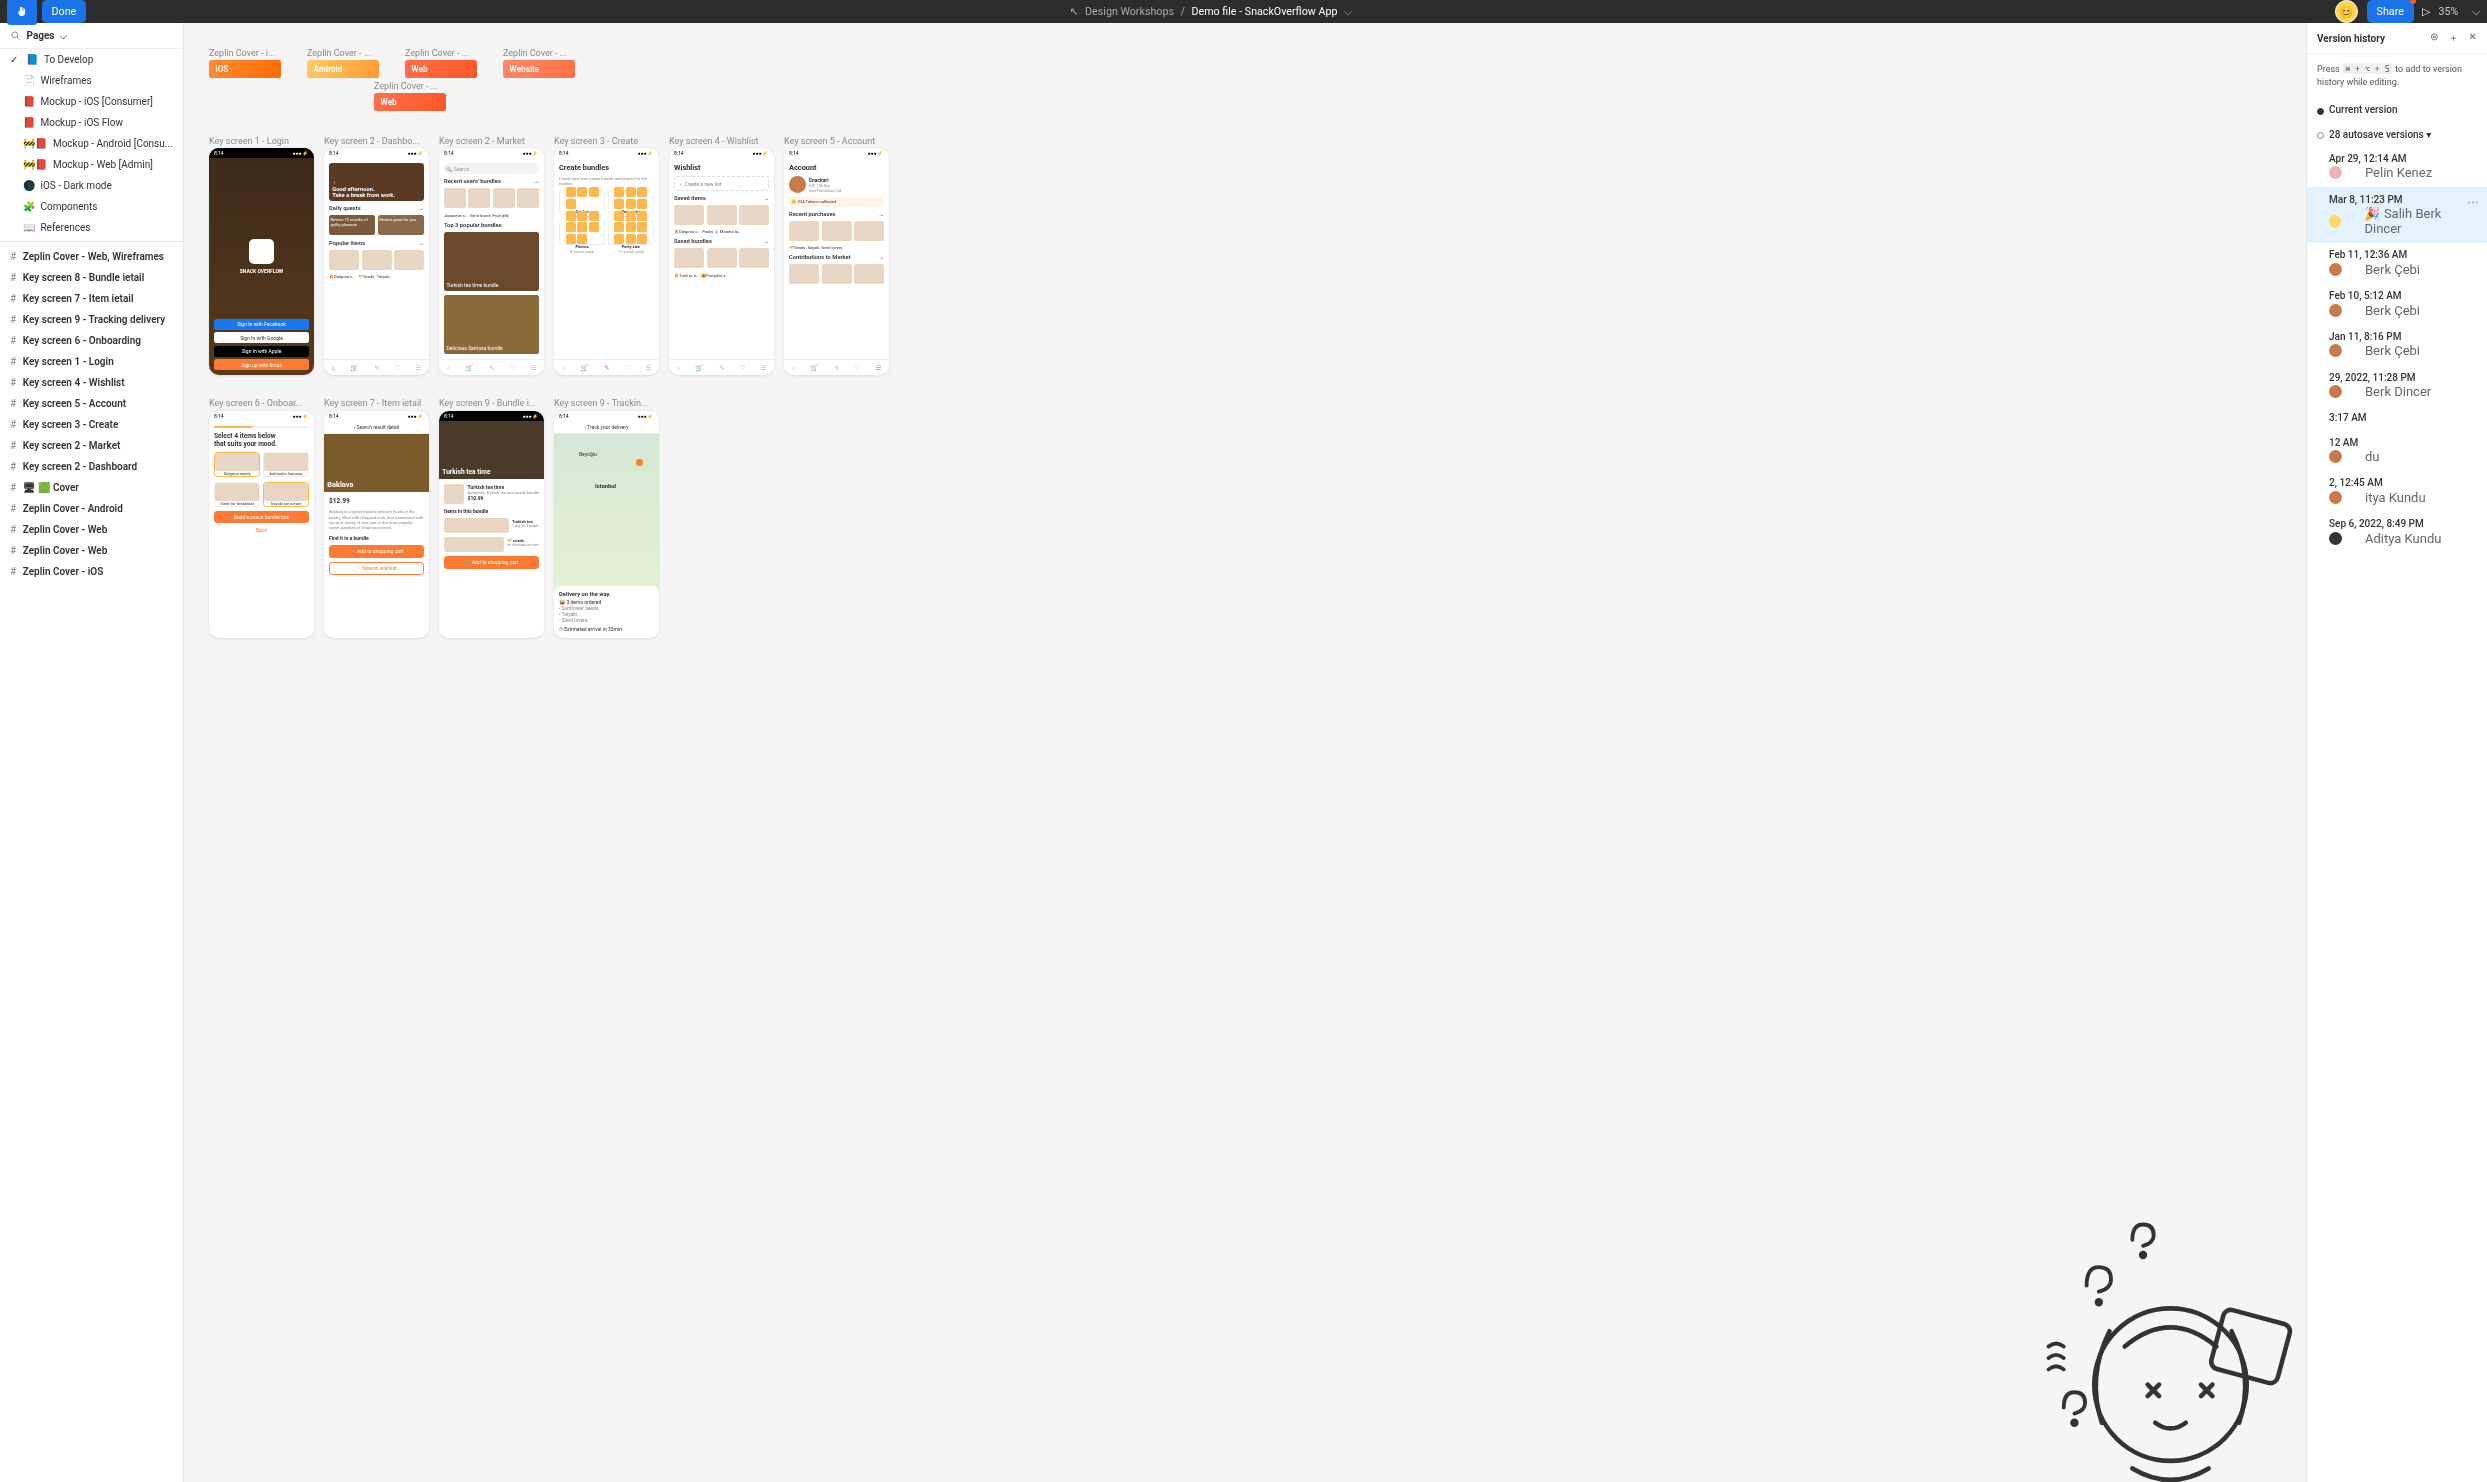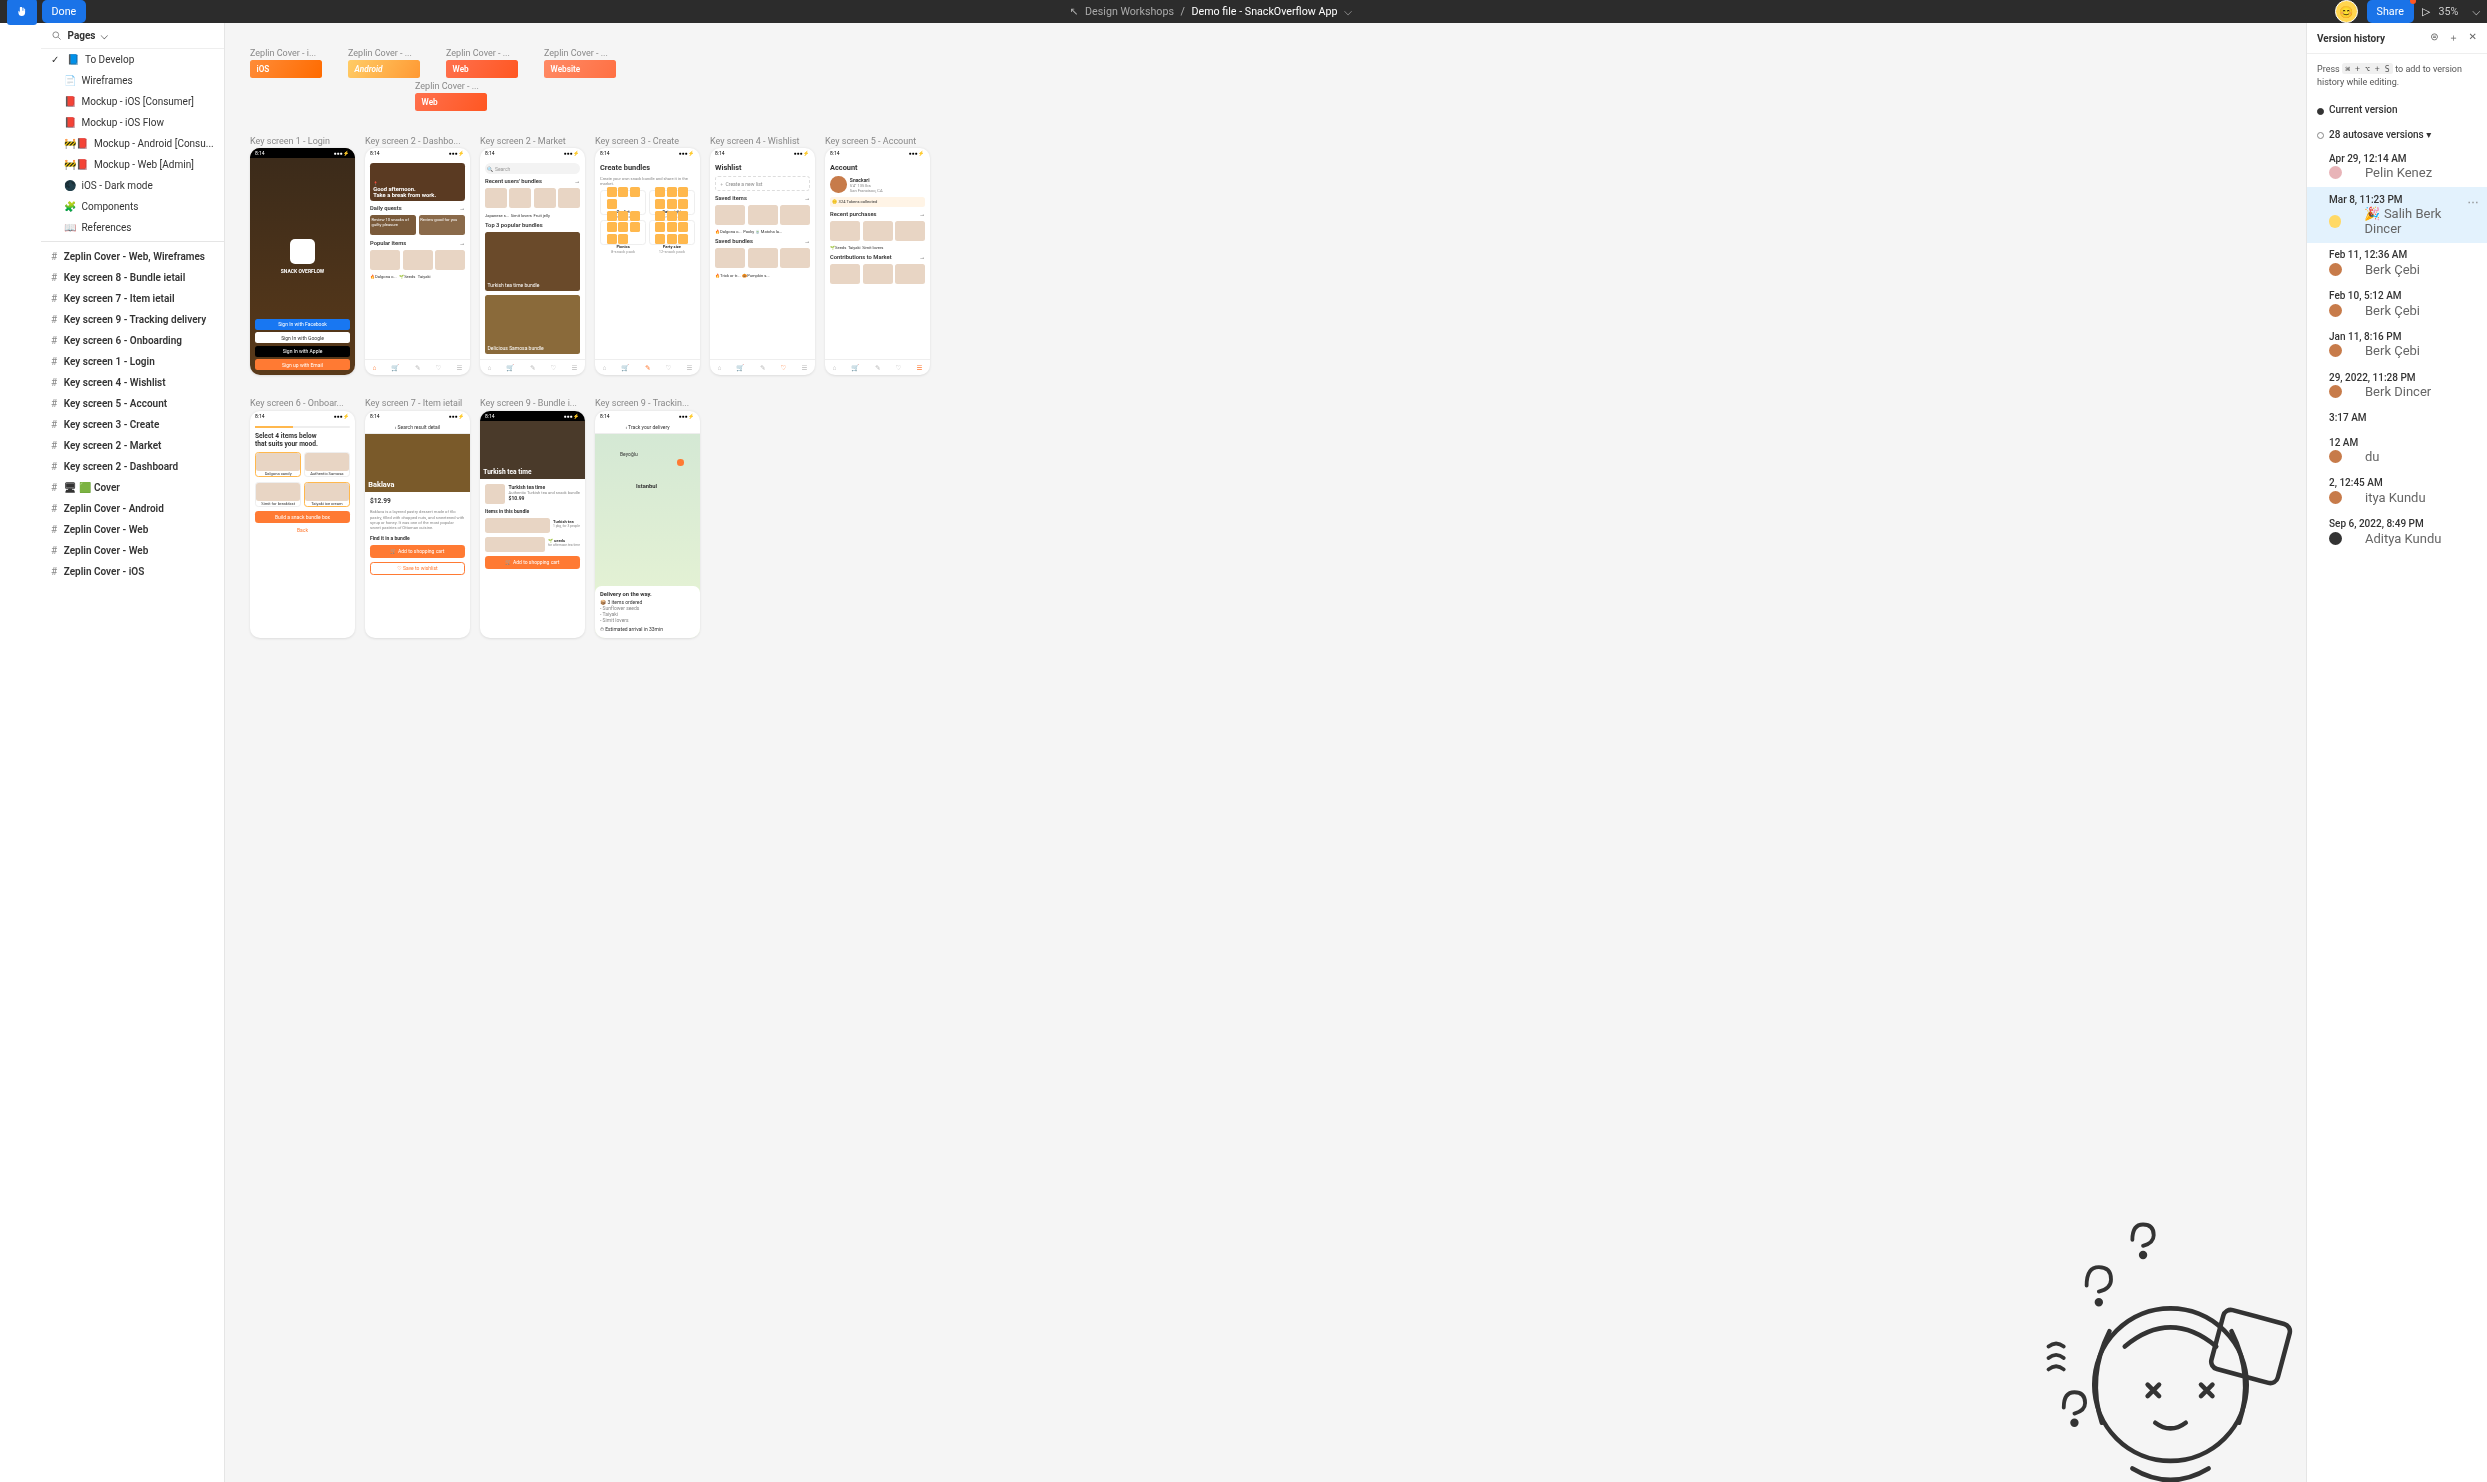--- a/index.html
+++ b/index.html
@@ -14,41 +14,41 @@
   .topbar-center { flex:1; display:flex; align-items:center; justify-content:center; gap:6.6px; color:#aaa; }
   .topbar-center .icon { color:#aaa; }
   .topbar-center .crumb-last { color:#fff; }
   .topbar-right { display:flex; align-items:center; gap:8.2px; }
   .avatar-top { width:23px; height:23px; border-radius:50%; background:#ffd54f; border:1.6px solid #fff; display:flex; align-items:center; justify-content:center; font-size:11.5px;}
   .share-btn { background:#1a73e8; padding:5px 10px; border-radius:5px; cursor:pointer; position:relative; }
   .notif-dot { position:absolute; top:-2.5px; right:-2.5px; width:6.6px; height:6.6px; background:#ff5722; border-radius:50%; }
   .zoom { color:#ccc; display:flex; align-items:center; gap:14px; }
 
   
-  .main { flex:1; display:flex; min-height:0;margin-left:41px; }
+  .main { flex:1; display:flex; min-height:0; }
 
   
   .left { width:184px; border-right:0.8px solid #e5e5e5; display:flex; flex-direction:column; font-size:10px; overflow-y:auto;}
   .pages-hdr { padding:6.6px 10px; display:flex; align-items:center; gap:5px; color:#333; border-bottom:0.8px solid #eee;}
   .pages-hdr .search-ic { color:#888; }
   .page-row { padding:5px 10px 5px 23px; display:flex; align-items:center; gap:5px; cursor:pointer; white-space:nowrap; overflow:hidden; text-overflow:ellipsis;}
   .page-row.has-check { padding-left: 10px; }
   .page-row .chk { width:11.5px; display:inline-block; }
   .divider-h { height:0.8px; background:#e5e5e5; margin:3.3px 0;}
   .frame-row { padding:5px 10px; display:flex; align-items:center; gap:6.6px; cursor:pointer; color:#333; font-weight:600; white-space:nowrap; overflow:hidden; text-overflow:ellipsis;}
   .frame-ic { color:#888; font-weight:normal;}
 
   
   .canvas { flex:1; background:#f5f5f5; position:relative; overflow:auto; }
   .canvas-inner { position:relative; padding:25px; }
   .cover-row { display:flex; gap:26px; margin-bottom:25px;}
   .cover-block { width:72px; }
   .cover-label { font-size:9px; color:#888; white-space:nowrap; overflow:hidden; text-overflow:ellipsis; margin-bottom:1.6px;}
   .cover-chip { height:18px; border-radius:2.5px; color:#fff; font-size:8.2px; font-weight:600; display:flex; align-items:center; padding:0 6.6px; background:linear-gradient(120deg,#ff8c38,#ff6b00); }
-  .cover-chip.android { background:linear-gradient(120deg,#ffcc66,#ff9933);font-style:italic;}
+  .cover-chip.android { background:linear-gradient(120deg,#ffcc66,#ff9933);}
   .cover-chip.web { background:linear-gradient(120deg,#ff704d,#ff5722);}
   .cover-chip.website { background:linear-gradient(120deg,#ff8a65,#ff7043);}
   .screens-row { display:flex; gap:10px; margin-bottom:23px;}
   .screen-col { width:105px; }
   .screen-title { font-size:9px; color:#888; white-space:nowrap; overflow:hidden; text-overflow:ellipsis; margin-bottom:2.5px;}
   .screen { width:105px; height:227px; background:#fff; border-radius:10px; box-shadow:0 0.8px 2.5px rgba(0,0,0,0.1); overflow:hidden; display:flex; flex-direction:column; font-size:5.8px; color:#333;}
   .statusbar { height:10px; background:#000; color:#fff; display:flex; align-items:center; justify-content:space-between; padding:0 5px; font-size:5px;}
   .statusbar.light{ background:transparent; color:#000;}
   .screen.login { background:linear-gradient(#3a2a1a,#5a3a1a); color:#fff; justify-content:space-between;}
   .screen.login .brand { text-align:center; margin-top:41px;}

